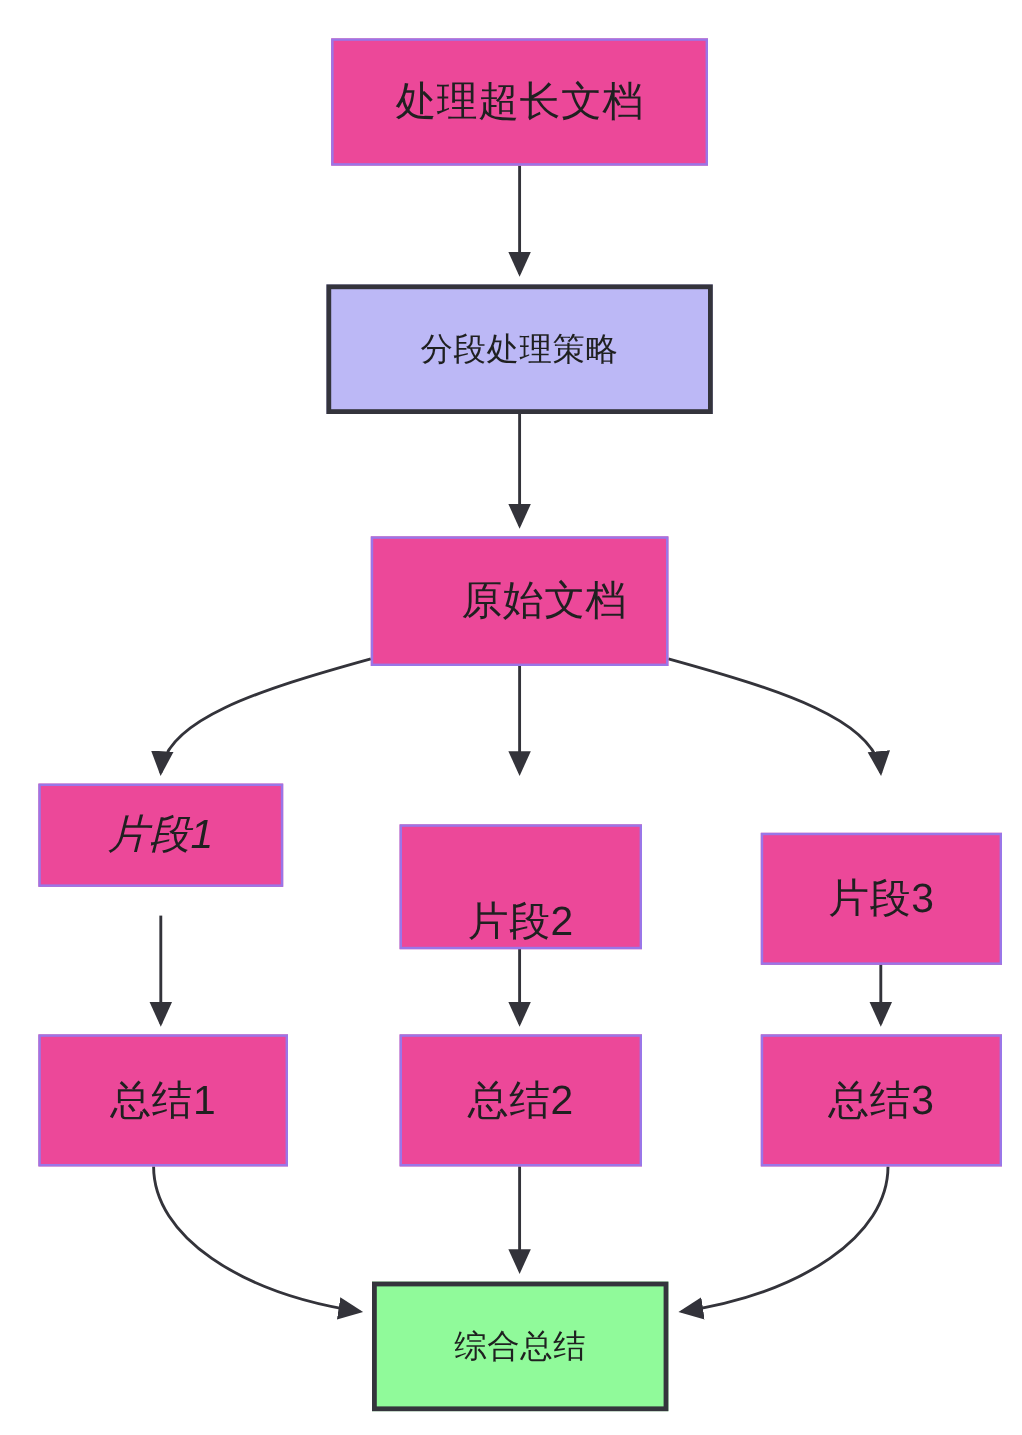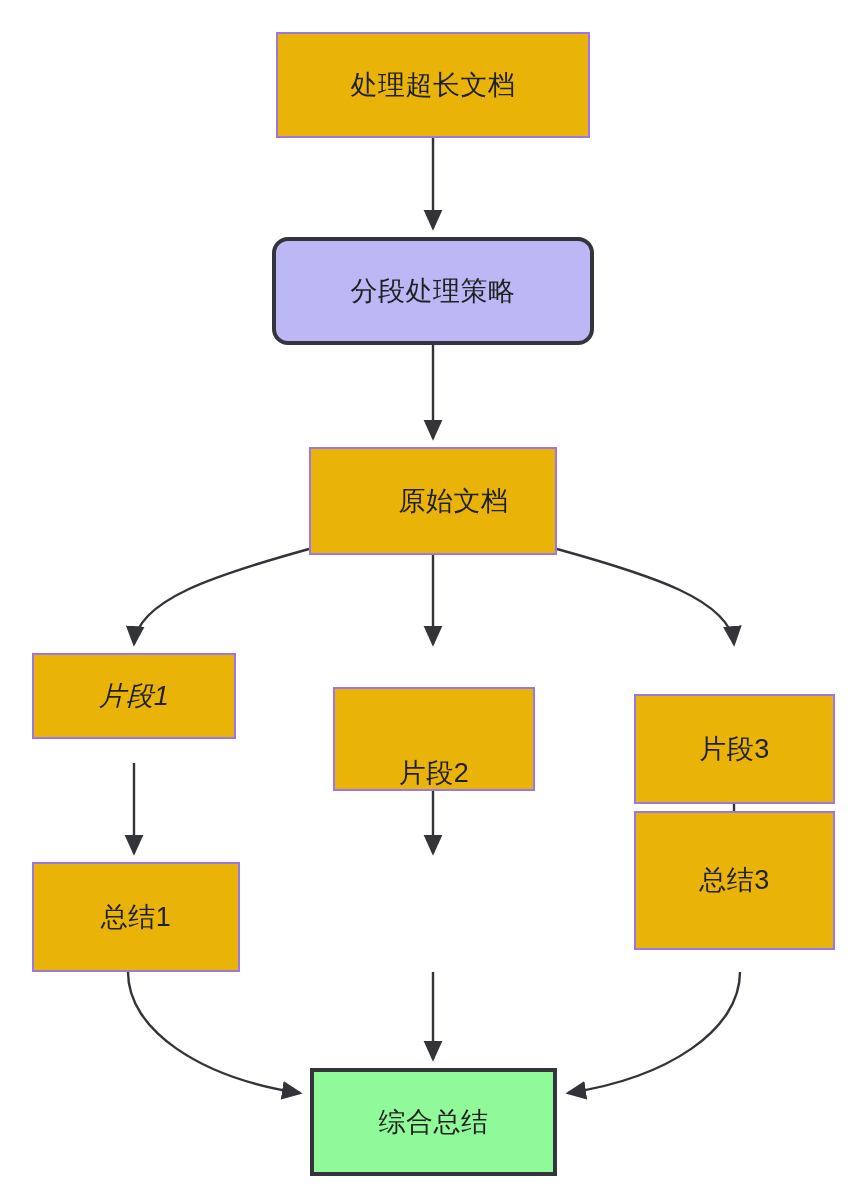--- a/index.html
+++ b/index.html
@@ -34,23 +34,23 @@
     color: #1f2020;
     line-height: 1.2;
     letter-spacing: 0.5px;
   }
   .node-label {
     display: block;
     white-space: nowrap;
   }
   
   .style-default {
-    background: #eab308;
+    background: #ec4899;
     border: 2px solid #9a76e8;
-    font-size: 27px;
+    font-size: 34px;
   }
   
   .style-strategy {
     background: #bcb8f6;
     border: 4px solid #34343c;
     font-size: 27px;
   }
   
   .style-final {
     background: #90fa9a;
@@ -90,21 +90,21 @@
 
     <path d="M 433 972 L 433 1059" fill="none" stroke="#33333a" stroke-width="2.4" marker-end="url(#arrowhead)"></path>
 
     <path d="M 740 972 C 740 1030, 668 1078, 568 1093" fill="none" stroke="#33333a" stroke-width="2.4" marker-end="url(#arrowhead)"></path>
   </svg>
 
   <div class="node style-default" style="left:276px; top:32px; width:314px; height:106px;">
     <span class="node-label">处理超长文档</span>
   </div>
 
-  <div class="node style-strategy" style="left:272px; top:237px; width:322px; height:108px;border-radius:16px;">
+  <div class="node style-strategy" style="left:272px; top:237px; width:322px; height:108px;">
     <span class="node-label">分段处理策略</span>
   </div>
 
   <div class="node style-default" style="left:309px; top:447px; width:248px; height:108px;padding-left:41px;">
     <span class="node-label">原始文档</span>
   </div>
 
   <div class="node style-default" style="left:32px; top:653px; width:204px; height:86px;font-style:italic;">
     <span class="node-label">片段1</span>
   </div>
@@ -114,22 +114,25 @@
   </div>
 
   <div class="node style-default" style="left:634px; top:653px; width:201px; height:110px;margin-top:41px;">
     <span class="node-label">片段3</span>
   </div>
 
   <div class="node style-default" style="left:32px; top:862px; width:208px; height:110px;">
     <span class="node-label">总结1</span>
   </div>
 
+  <div class="node style-default" style="left:333px; top:862px; width:202px; height:110px;">
+    <span class="node-label">总结2</span>
+  </div>
 
-  <div class="node style-default" style="left:634px; top:811px; width:201px; height:139px;">
+  <div class="node style-default" style="left:634px; top:862px; width:201px; height:110px;">
     <span class="node-label">总结3</span>
   </div>
 
   <div class="node style-final" style="left:310px; top:1068px; width:247px; height:108px;">
     <span class="node-label">综合总结</span>
   </div>
 
 </div>
 
 </body></html>

